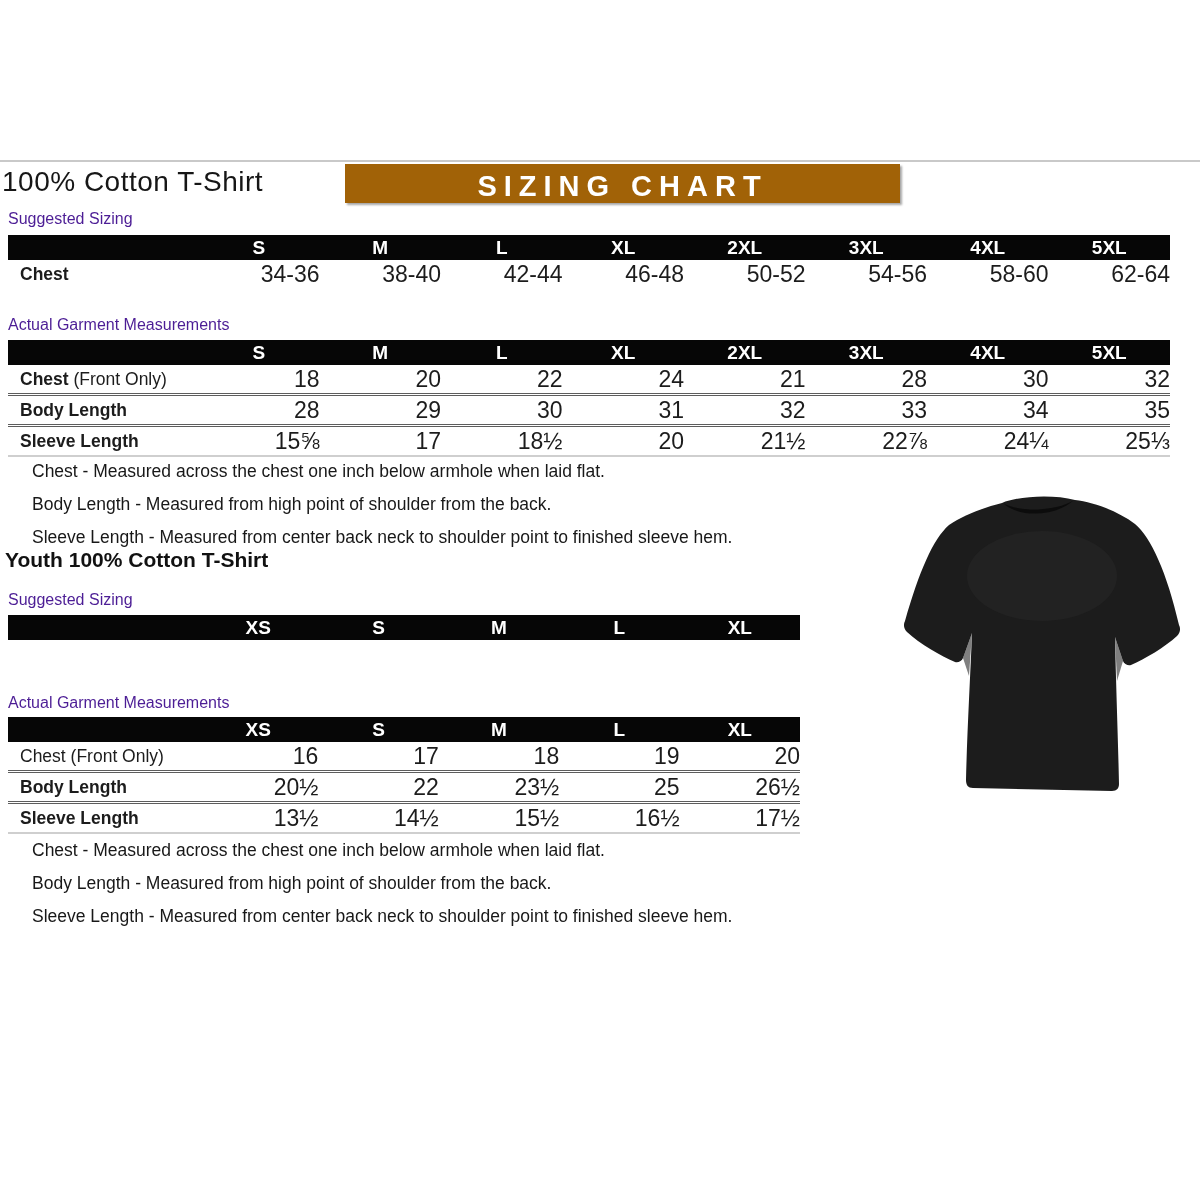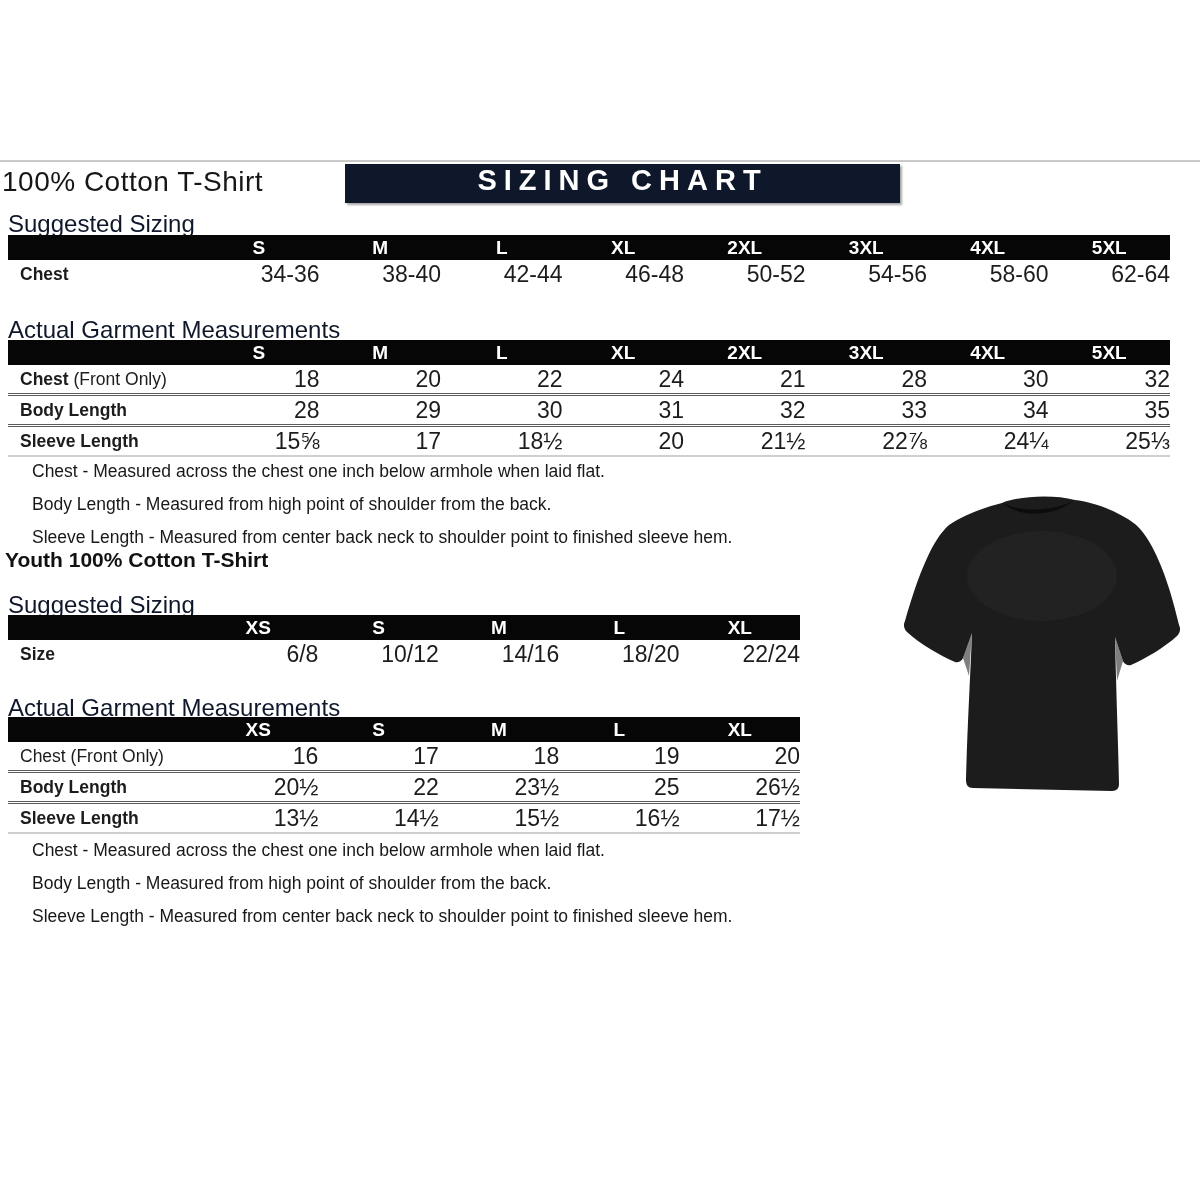--- a/index.html
+++ b/index.html
@@ -5,26 +5,26 @@
   html,body{margin:0;padding:0;}
   body{
     width:1200px;height:1200px;background:#ffffff;position:relative;
     font-family:"Liberation Sans","DejaVu Sans",sans-serif;color:#1c1c1c;
     overflow:hidden;
   }
   .abs{position:absolute;}
   .topline{top:160px;left:0;width:1200px;height:2px;background:#c9c9c9;}
   .page-title{top:166px;left:2px;font-size:28px;font-weight:400;color:#161616;letter-spacing:0.5px;}
   .banner{
-    top:164px;left:345px;width:555px;height:39px;background:#0f172a;
-    display:flex;align-items:flex-start;justify-content:center;
+    top:164px;left:345px;width:555px;height:39px;background:#a16207;
+    display:flex;align-items:flex-end;justify-content:center;
     box-shadow:2px 2px 2px rgba(0,0,0,0.35);
   }
   .banner span{color:#ffffff;font-size:29px;font-weight:700;letter-spacing:7px;}
-  .seclabel{font-size:24px;color:#0f172a;}
+  .seclabel{font-size:16px;color:#4c1d95;}
   .tbl{left:8px;}
   .tbl8 .thead,.tbl8 .trow{display:grid;grid-template-columns:190px repeat(8,1fr);}
   .tbl5 .thead,.tbl5 .trow{display:grid;grid-template-columns:190px repeat(5,1fr);}
   .tbl8{width:1162px;}
   .tbl5{width:792px;}
   .thead{background:#060606;height:25px;align-items:center;}
   .hcell{color:#ffffff;font-weight:700;font-size:19px;text-align:center;line-height:1;}
   .trow{height:29px;align-items:center;}
   .trow.h28{height:28px;}
   .dcell{font-size:23px;text-align:right;}
@@ -136,28 +136,20 @@
 <div class="abs seclabel" style="top:591px;left:8px;">Suggested Sizing</div>
 
 <div class="abs tbl tbl5" style="top:615px;">
   <div class="thead">
     <div class="lcell"></div>
     <div class="hcell">XS</div>
     <div class="hcell">S</div>
     <div class="hcell">M</div>
     <div class="hcell">L</div>
     <div class="hcell">XL</div>
-  </div>
-  <div class="trow">
-    <div class="lcell lbl-b">Size</div>
-    <div class="dcell">6/8</div>
-    <div class="dcell">10/12</div>
-    <div class="dcell">14/16</div>
-    <div class="dcell">18/20</div>
-    <div class="dcell">22/24</div>
   </div>
 </div>
 
 <div class="abs seclabel" style="top:694px;left:8px;">Actual Garment Measurements</div>
 
 <div class="abs tbl tbl5 actual" style="top:717px;">
   <div class="thead">
     <div class="lcell"></div>
     <div class="hcell">XS</div>
     <div class="hcell">S</div>

